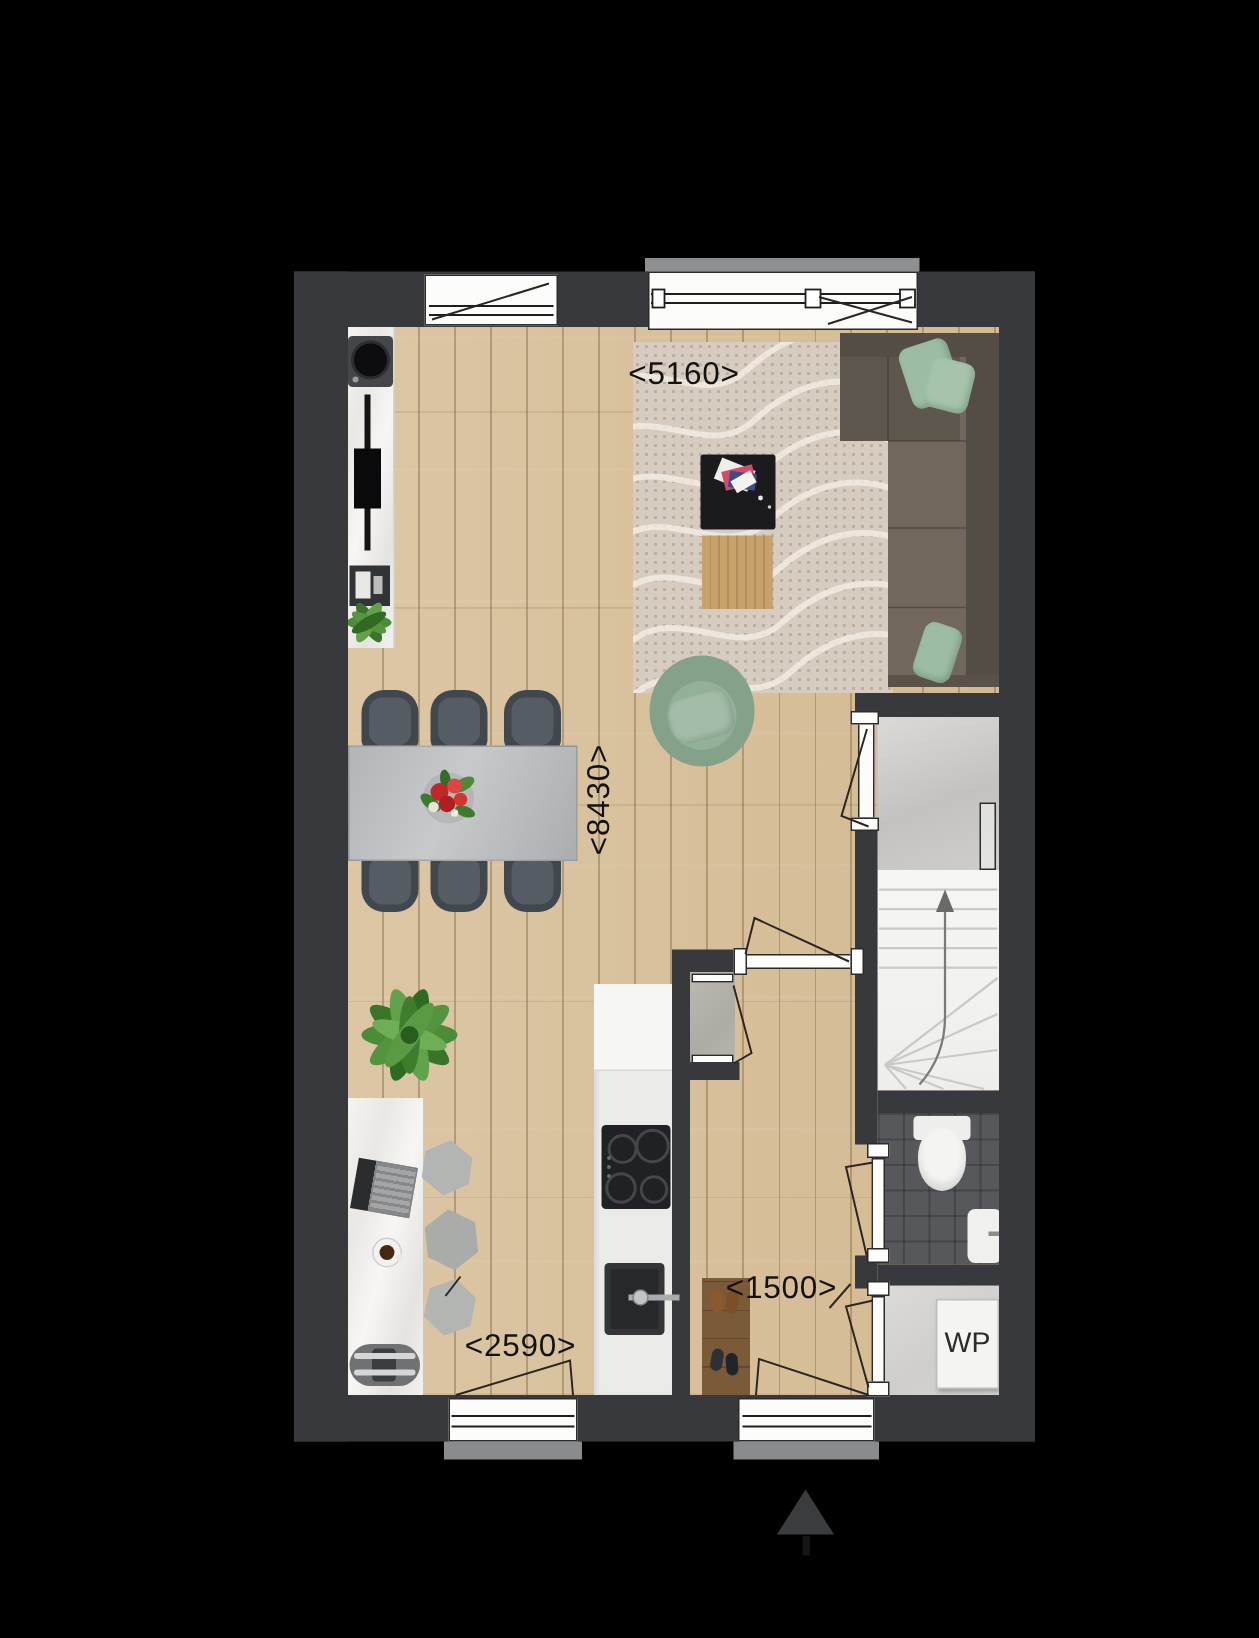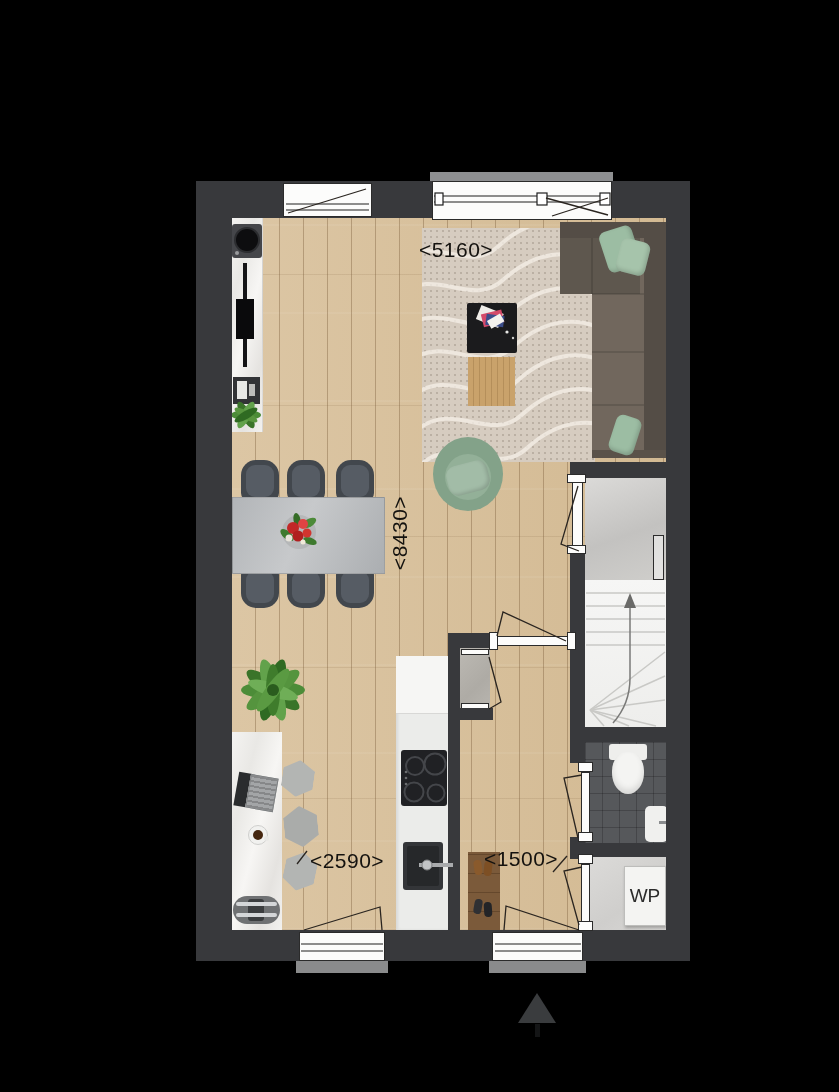--- a/index.html
+++ b/index.html
@@ -299,19 +299,19 @@
       <rect x="482" y="312" width="21" height="13" fill="#d44a6a" transform="rotate(-14 492 318)"></rect>
       <rect x="486" y="315" width="18" height="11" fill="#3b4d8a" transform="rotate(8 495 320)"></rect>
       <rect x="488" y="317" width="15" height="9" fill="#f4f2ee" transform="rotate(-30 495 321)"></rect>
       <circle cx="507" cy="332" r="1.6" fill="#e8e8e6"></circle>
       <circle cx="513" cy="338" r="1.2" fill="#cfcfcd"></circle>
     </g>
   </svg>
 
   <div class="dim" style="left:417px;top:238px">&lt;5160&gt;</div>
   <div class="dim rot90" style="left:361px;top:521px">&lt;8430&gt;</div>
-  <div class="dim" style="left:308px;top:849px">&lt;2590&gt;</div>
+  <div class="dim" style="left:308px;top:886px">&lt;2590&gt;</div>
   <div class="dim" style="left:482px;top:847px">&lt;1500&gt;</div>
 
   <div class="abs" style="left:518px;top:993px;width:0;height:0;border-left:19px solid transparent;border-right:19px solid transparent;border-bottom:30px solid #3a3c3e"></div>
   <div class="abs" style="left:535px;top:1024px;width:5px;height:13px;background:#141516"></div>
 
 </div>
 
 </body></html>

